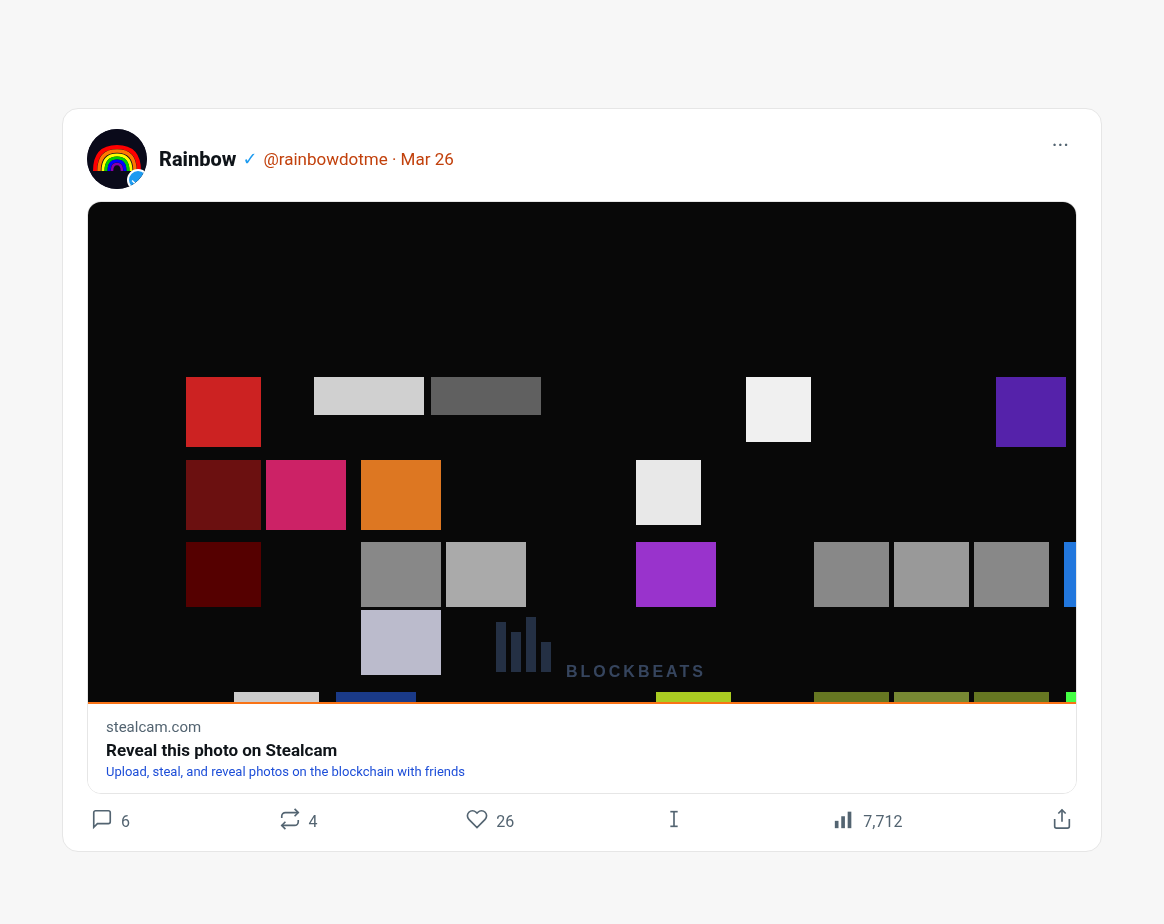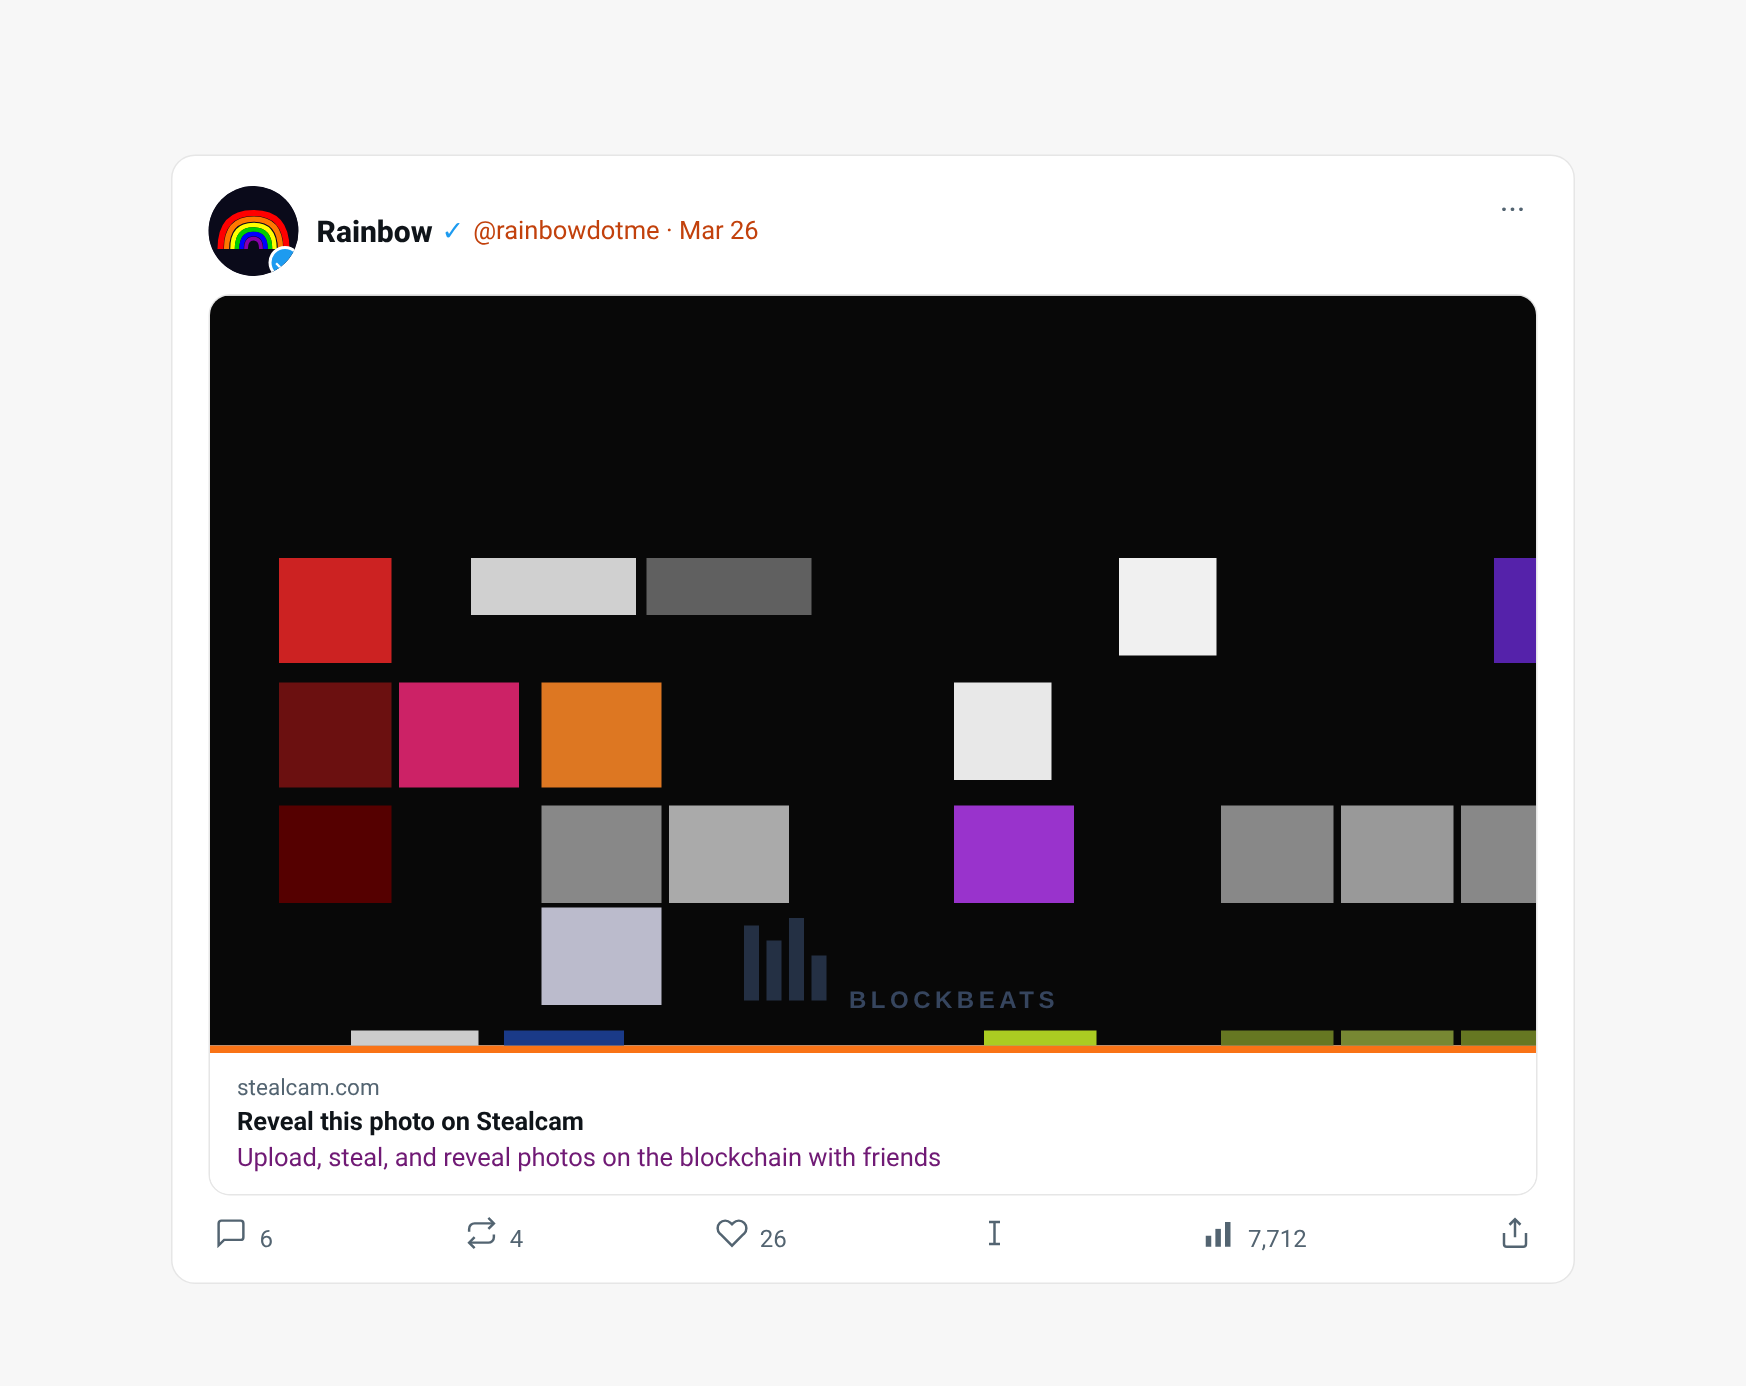--- a/index.html
+++ b/index.html
@@ -9,21 +9,21 @@
       display: flex;
       justify-content: center;
       align-items: center;
       min-height: 924px;
       width: 1164px;
     }
     .tweet-card {
       background: #ffffff;
       border-radius: 16px;
       border: 1px solid #e6e6e6;
-      width: 936px;
+      width: 1040px;
       padding: 20px 24px 16px 24px;
       margin-top: 35px;
     }
     .tweet-header {
       display: flex;
       align-items: flex-start;
       justify-content: space-between;
       margin-bottom: 12px;
     }
     .tweet-header-left {
@@ -105,37 +105,37 @@
       margin-bottom: 0;
       border: 1px solid #e6e6e6;
     }
     .pixel-canvas {
       width: 100%;
       height: 500px;
       position: relative;
     }
     .link-preview {
       background: #ffffff;
-      border-top: 5px solid #f97316;
+      border-top: 2px solid #f97316;
       padding: 14px 18px;
     }
     .link-domain {
       font-size: 15px;
       color: #536471;
       margin-bottom: 4px;
     }
     .link-title {
       font-size: 17px;
       font-weight: 700;
       color: #0f1419;
       margin-bottom: 4px;
     }
     .link-description {
-      font-size: 17px;
-      color: #701a75;
+      font-size: 13px;
+      color: #1d4ed8;
     }
     .tweet-actions {
       display: flex;
       align-items: center;
       justify-content: space-between;
       margin-top: 14px;
       padding: 0 4px;
     }
     .action-item {
       display: flex;

